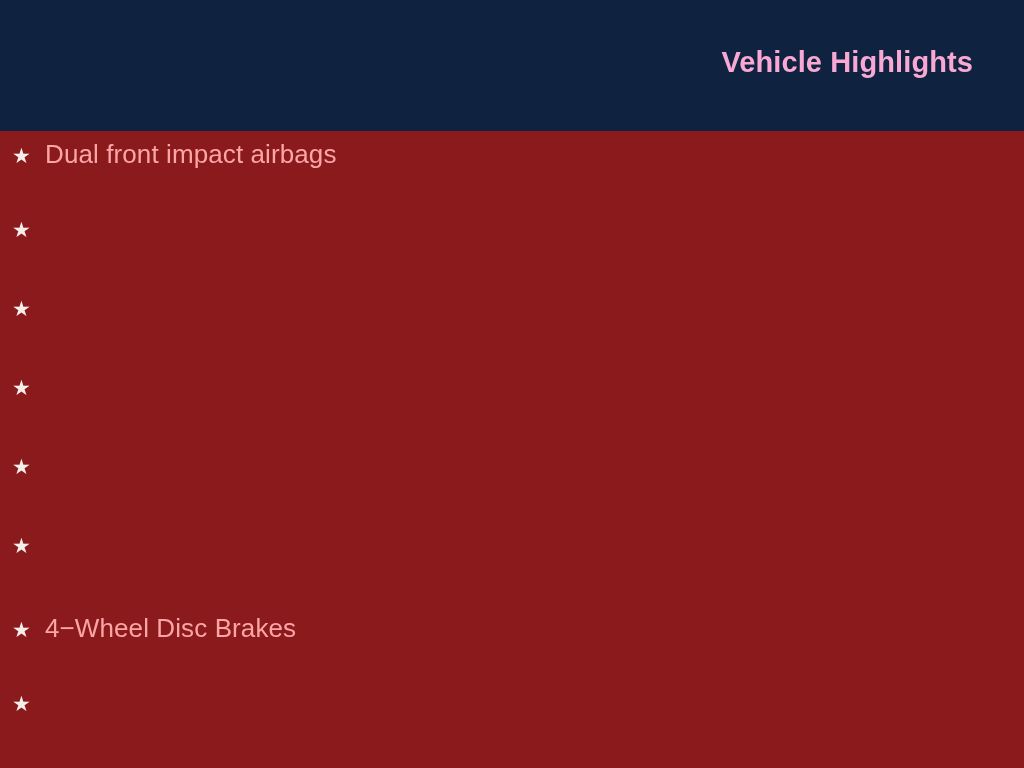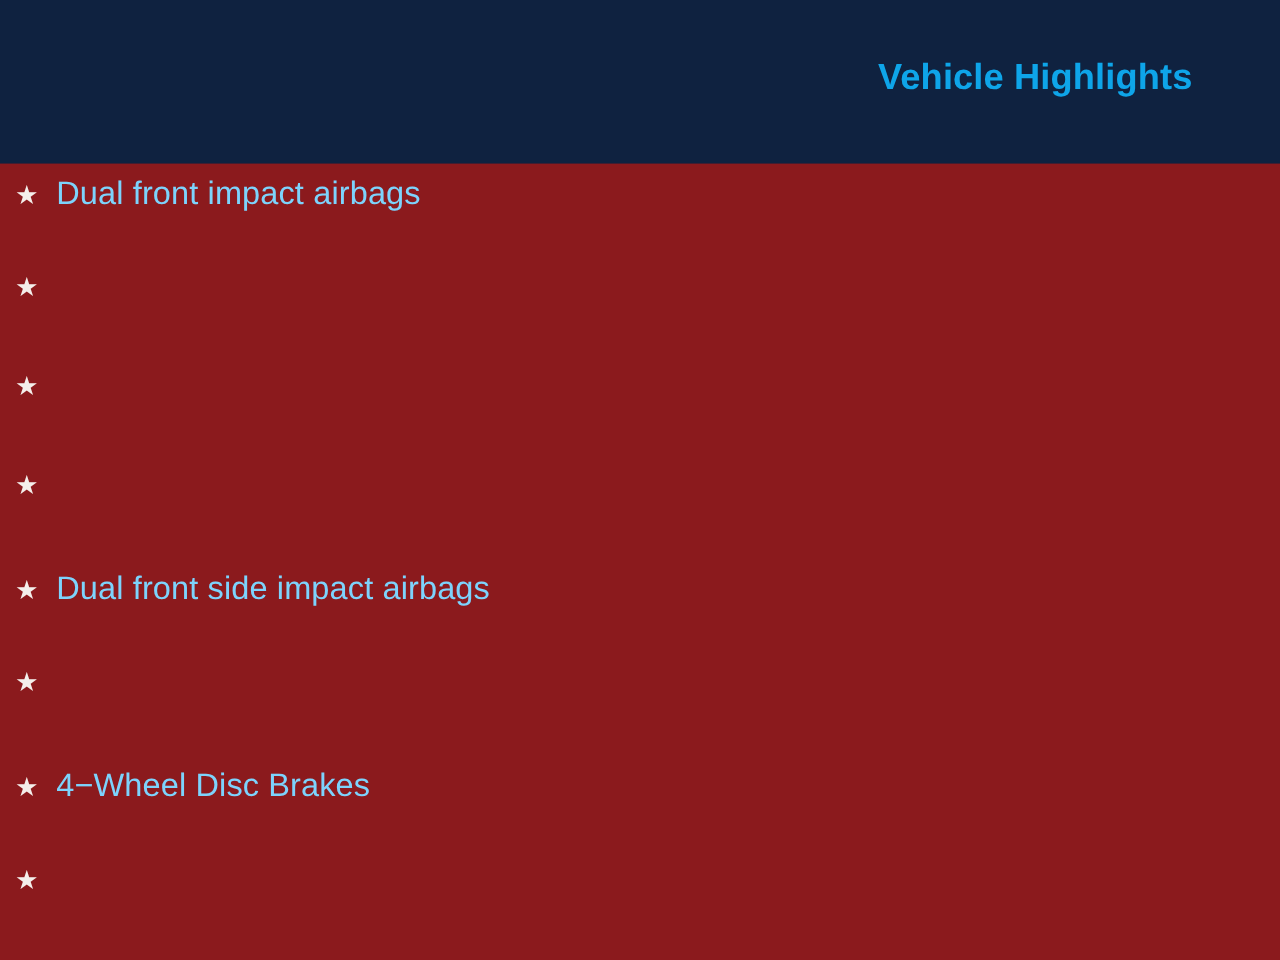--- a/index.html
+++ b/index.html
@@ -30,28 +30,28 @@
     width: 100%;
     height: 131px;
     background: #0f2240;
     flex: 0 0 131px;
     display: flex;
     align-items: flex-start;
     justify-content: flex-end;
   }
 
   #page-title {
-    color: #0ea5e9;
+    color: #f9a8d4;
     font-family: "Liberation Sans", sans-serif;
     font-size: 29px;
     font-weight: bold;
     letter-spacing: 0.1px;
     line-height: 1;
     margin-top: 48px;
-    margin-right: 70px;
+    margin-right: 51px;
     white-space: nowrap;
   }
 
   
   #highlights-body {
     position: relative;
     flex: 1 1 auto;
     background: #8b1a1d;
     padding-top: 10px;
   }
@@ -74,21 +74,21 @@
     width: 33px;
     color: #f4efeb;
     font-size: 21px;
     line-height: 1;
     text-align: left;
     font-family: "DejaVu Sans", sans-serif;
   }
 
   .highlight-label {
     flex: 1 1 auto;
-    color: #7dd3fc;
+    color: #fca5a5;
     font-family: "Liberation Sans", sans-serif;
     font-size: 26px;
     font-weight: normal;
     line-height: 1;
     letter-spacing: 0.1px;
     white-space: nowrap;
   }
 </style>
 </head>
 <body>
@@ -109,21 +109,20 @@
           <span class="bullet-star">★</span>
         </li>
         <li class="highlight-item">
           <span class="bullet-star">★</span>
         </li>
         <li class="highlight-item">
           <span class="bullet-star">★</span>
         </li>
         <li class="highlight-item">
           <span class="bullet-star">★</span>
-          <span class="highlight-label">Dual front side impact airbags</span>
         </li>
         <li class="highlight-item">
           <span class="bullet-star">★</span>
         </li>
         <li class="highlight-item">
           <span class="bullet-star">★</span>
           <span class="highlight-label">4−Wheel Disc Brakes</span>
         </li>
         <li class="highlight-item">
           <span class="bullet-star">★</span>

